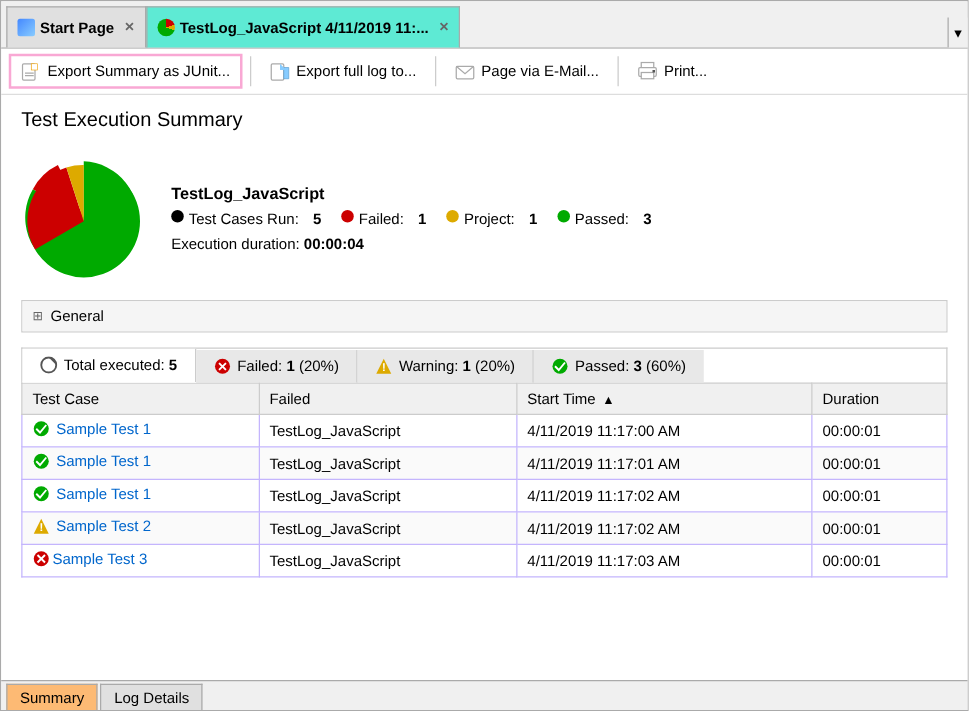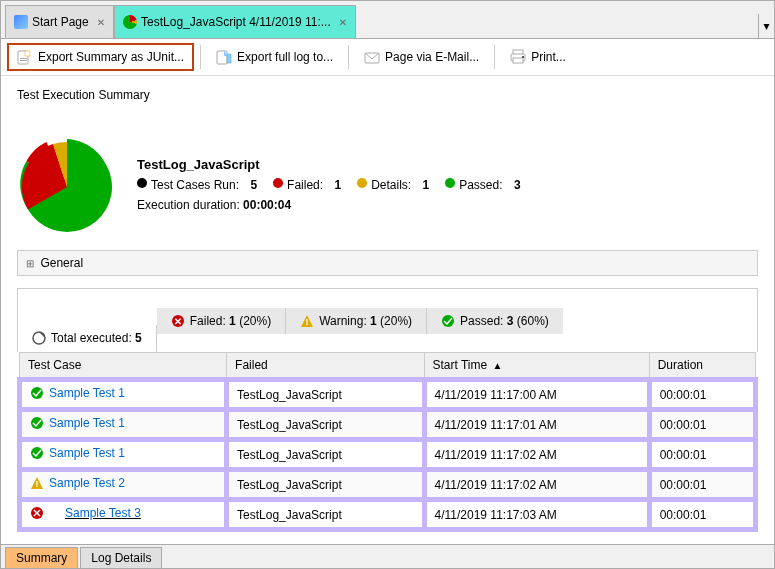--- a/index.html
+++ b/index.html
@@ -2,35 +2,35 @@
 <html><head>
   <meta charset="utf-8">
   <style>
     * { box-sizing: border-box; margin: 0; padding: 0; }
     body { font-family: 'Segoe UI', Arial, sans-serif; font-size: 12px; background: #f0f0f0; width: 775px; height: 569px; overflow: hidden; }
 
     .window { width: 775px; height: 569px; background: #fff; border: 1px solid #aaa; display: flex; flex-direction: column; }
 
     
     .tab-bar { display: flex; align-items: flex-end; background: #f0f0f0; border-bottom: 1px solid #aaa; padding-top: 4px; padding-left: 4px; }
-    .tab { display: flex; align-items: center; gap: 4px; padding: 16px 8px; background: #e0e0e0; border: 1px solid #aaa; border-bottom: none; cursor: pointer; font-size: 12px; height: 16px; }
+    .tab { display: flex; align-items: center; gap: 4px; padding: 16px 8px; background: #e0e0e0; border: 1px solid #aaa; border-bottom: none; cursor: pointer; font-size: 12px; height: 16px; font-weight: bold; }
     .tab.active { background: #5eead4; z-index: 1; justify-content: flex-end; }
     .tab-close { font-size: 10px; color: #666; cursor: pointer; margin-left: 4px; }
     .tab-scroll { margin-left: auto; width: 16px; border-left: 1px solid #aaa; height: 24px; display: flex; align-items: center; justify-content: center; background: #f0f0f0; }
 
     
     .toolbar { display: flex; align-items: center; padding: 4px 6px; gap: 4px; border-bottom: 1px solid #ddd; background: #fff; }
     .toolbar-btn { display: flex; align-items: center; gap: 5px; padding: 4px 8px; border: 1px solid transparent; cursor: pointer; font-size: 12px; background: transparent; }
-    .toolbar-btn.highlighted { border: 2px solid #c2410c; background: #fff; }
+    .toolbar-btn.highlighted { border: 2px solid #f9a8d4; background: #fff; }
     .toolbar-separator { width: 1px; height: 24px; background: #ccc; margin: 0 2px; }
 
     
     .content { flex: 1; overflow: auto; padding: 12px 16px; background: #fff; }
 
-    .section-title { font-size: 12px; font-weight: normal; margin-bottom: 32px; color: #000; }
+    .section-title { font-size: 16px; font-weight: normal; margin-bottom: 18px; color: #000; }
 
     
     .summary-area { display: flex; align-items: center; gap: 20px; margin-bottom: 16px; }
 
     
     .pie-container { width: 100px; height: 100px; flex-shrink: 0; }
 
     .summary-info { flex: 1; }
     .summary-name { font-weight: bold; font-size: 13px; margin-bottom: 6px; }
     .summary-stats { display: flex; gap: 16px; margin-bottom: 6px; flex-wrap: wrap; }
@@ -40,27 +40,27 @@
     .duration-bold { font-weight: bold; }
 
     
     .collapsible-section { border: 1px solid #ccc; margin-bottom: 12px; }
     .collapsible-header { display: flex; align-items: center; gap: 6px; padding: 5px 8px; background: #f5f5f5; cursor: pointer; font-size: 12px; }
     .collapsible-icon { font-size: 10px; color: #666; }
 
     
     .filter-tabs { display: flex; align-items: center; gap: 0; margin-bottom: 0; border: 1px solid #ccc; border-bottom: none; }
     .filter-tab { display: flex; align-items: center; gap: 5px; padding: 6px 14px; cursor: pointer; font-size: 12px; border-right: 1px solid #ccc; background: #e8e8e8; }
-    .filter-tab.active { background: #fff; border-bottom: 1px solid #fff; margin-top: 36px; }
+    .filter-tab.active { background: #fff; border-bottom: 1px solid #fff; }
     .filter-tab:last-child { border-right: none; }
 
     
     .data-table { width: 100%; border-collapse: collapse; border: 1px solid #ccc; font-size: 12px; }
     .data-table th { background: #f0f0f0; border: 1px solid #ccc; padding: 5px 8px; text-align: left; font-weight: normal; margin-left: 27px; }
-    .data-table td { border: 5px solid #c4b5fd; padding: 4px 8px; }
+    .data-table td { border: 1px solid #c4b5fd; padding: 4px 8px; }
     .data-table tr:nth-child(even) { background: #fafafa; }
     .link-blue { color: #0066cc; text-decoration: none; }
     .sort-arrow { font-size: 10px; margin-left: 2px; }
 
     
     .bottom-tabs { display: flex; border-top: 1px solid #aaa; background: #f0f0f0; padding: 2px 4px 0; }
     .bottom-tab { padding: 3px 10px; font-size: 12px; background: #e0e0e0; border: 1px solid #aaa; border-bottom: none; cursor: pointer; margin-right: 2px; }
     .bottom-tab.active { background: #fdba74; }
 
     
@@ -158,21 +158,21 @@
           <span class="stat-item">
             <span class="stat-dot" style="background:#000;"></span>
             <span>Test Cases Run:</span>&nbsp;<strong>5</strong>
           </span>
           <span class="stat-item">
             <span class="stat-dot" style="background:#cc0000;"></span>
             <span>Failed:</span>&nbsp;<strong>1</strong>
           </span>
           <span class="stat-item">
             <span class="stat-dot" style="background:#ddaa00;"></span>
-            <span>Details:</span>&nbsp;<strong>1</strong>
+            <span>Project:</span>&nbsp;<strong>1</strong>
           </span>
           <span class="stat-item">
             <span class="stat-dot" style="background:#00aa00;"></span>
             <span>Passed:</span>&nbsp;<strong>3</strong>
           </span>
         </div>
         <div class="execution-duration">
           <span>Execution duration:</span>
           <strong class="duration-bold">00:00:04</strong>
         </div>
@@ -278,21 +278,21 @@
                 </svg>
         <a class="link-blue">Sample Test 2</a>
       </span>
     </td>
     <td>TestLog_JavaScript</td>
     <td>4/11/2019 11:17:02 AM</td>
     <td>00:00:01</td>
   </tr>
           <tr>
     <td>
-      <span style="display:inline-flex;align-items:flex-start;gap:21px;text-decoration:underline;">
+      <span style="display:inline-flex;align-items:flex-start;gap:2px;">
         <svg width="14" height="14" viewBox="0 0 14 14">
                   <circle cx="7" cy="7" r="6" fill="#cc0000"></circle>
                   <line x1="4" y1="4" x2="10" y2="10" stroke="white" stroke-width="1.5"></line>
                   <line x1="10" y1="4" x2="4" y2="10" stroke="white" stroke-width="1.5"></line>
                 </svg>
         <a class="link-blue">Sample Test 3</a>
       </span>
     </td>
     <td>TestLog_JavaScript</td>
     <td>4/11/2019 11:17:03 AM</td>

